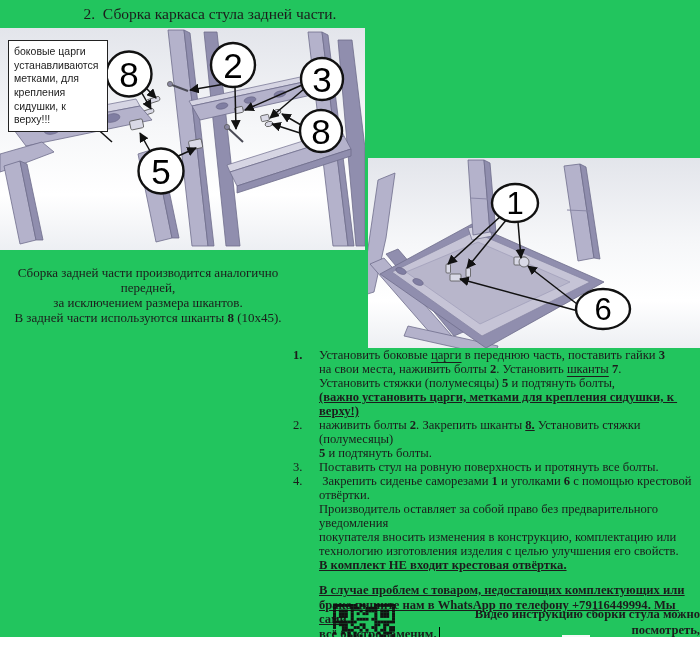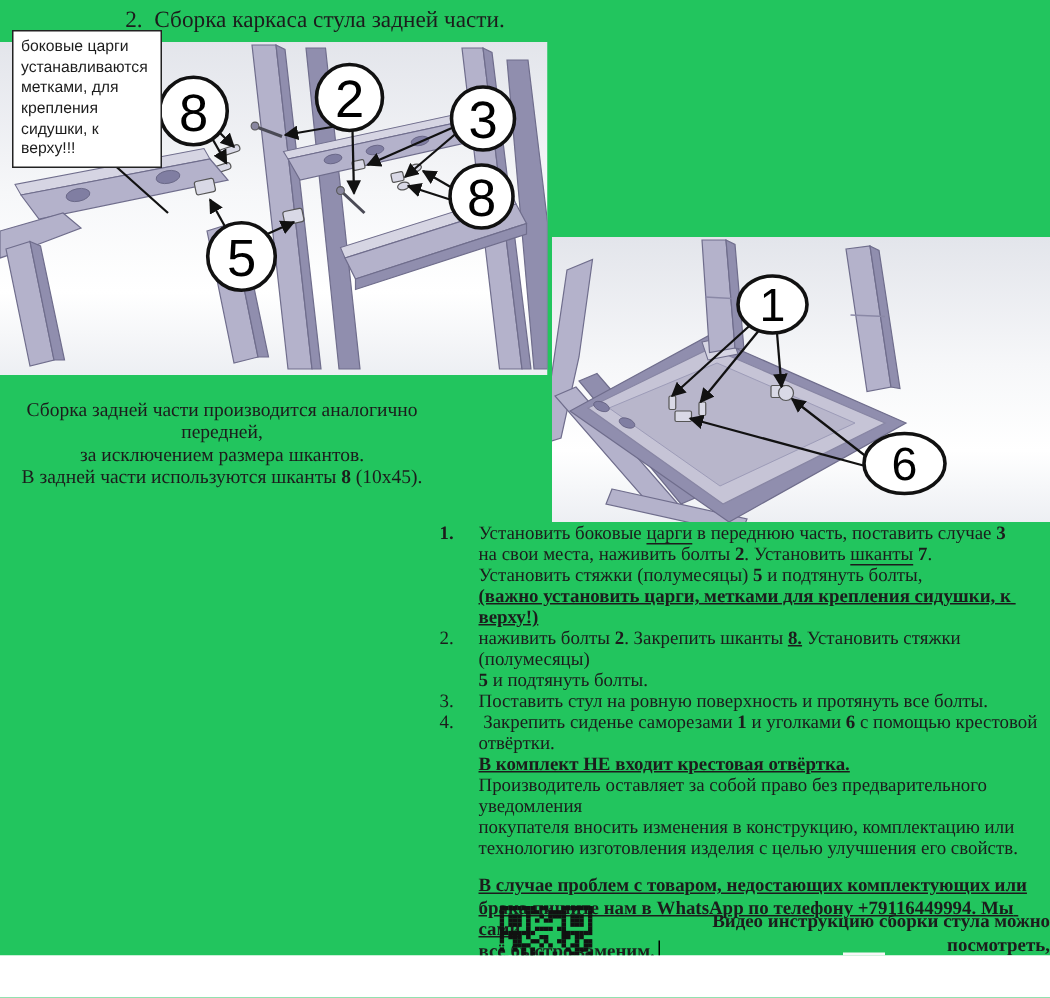--- a/index.html
+++ b/index.html
@@ -4,21 +4,21 @@
 <style>
   html,body{margin:0;padding:0;background:#fff;}
   .page{position:relative;width:700px;height:637px;background:#22c55e;overflow:hidden;
         font-family:"Liberation Serif",serif;color:#1c1c1c;}
   .title1{position:absolute;left:70px;top:5px;width:280px;text-align:center;
           font-size:15.5px;white-space:pre;}
   .title2{position:absolute;left:430px;top:139px;font-size:15.5px;white-space:pre;margin-top:32px;}
   .diagram{position:absolute;}
   .d1{left:0;top:28px;}
   .d2{left:368px;top:158px;}
-  .notebox{position:absolute;left:8px;top:20px;width:88px;border:1.6px solid #222;
+  .notebox{position:absolute;left:8px;top:40px;width:88px;border:1.6px solid #222;
            background:#fff;padding:4px 5px;z-index:3;
            font-family:"Liberation Sans",sans-serif;font-size:10.5px;line-height:1.3;}
   .caption{position:absolute;left:0;top:265px;width:296px;text-align:center;
            font-size:13px;line-height:15px;}
   .textcol{position:absolute;left:293px;top:348px;width:406px;font-size:12.6px;line-height:14px;}
   .step{display:flex;}
   .step-num{width:26px;flex:none;}
   .step-body{flex:1;}
   .line{white-space:pre-wrap;}
   .b{font-weight:bold;}
@@ -204,21 +204,21 @@
     <g>
       <ellipse class="co" cx="235" cy="151" rx="27" ry="20"></ellipse>
       <text class="cn2" x="235" y="162">6</text>
     </g>
   </svg>
 
   <div class="textcol">
     <div class="step">
       <span class="step-num b">1.</span>
       <div class="step-body">
-        <div class="line"><span>Установить боковые </span><span class="sp">царги</span><span> в переднюю часть, поставить случае </span><span class="b">3</span></div>
+        <div class="line"><span>Установить боковые </span><span class="sp">царги</span><span> в переднюю часть, поставить гайки </span><span class="b">3</span></div>
         <div class="line"><span>на свои места, наживить болты </span><span class="b">2</span><span>. Установить </span><span class="sp">шканты</span><span> </span><span class="b">7</span><span>.</span></div>
         <div class="line"><span>Установить стяжки (полумесяцы) </span><span class="b">5</span><span> и подтянуть болты,</span></div>
         <div class="line"><span class="bu">(важно установить царги, метками для крепления сидушки, к верху!)</span></div>
       </div>
     </div>
     <div class="step">
       <span class="step-num">2.</span>
       <div class="step-body">
         <div class="line"><span>наживить болты </span><span class="b">2</span><span>. Закрепить шканты </span><span class="bu">8.</span><span> Установить стяжки (полумесяцы)</span></div>
         <div class="line"><span class="b">5</span><span> и подтянуть болты.</span></div>
@@ -230,26 +230,26 @@
         <div class="line"><span>Поставить стул на ровную поверхность и протянуть все болты.</span></div>
       </div>
     </div>
     <div class="step">
       <span class="step-num">4.</span>
       <div class="step-body">
         <div class="line"><span> Закрепить сиденье саморезами </span><span class="b">1</span><span> и уголками </span><span class="b">6</span><span> с помощью крестовой</span></div>
         <div class="line"><span>отвёртки.</span></div>
       </div>
     </div>
-    <div class="para bu">В комплект НЕ входит крестовая отвёртка.</div>
     <div class="para">
       <div class="line">Производитель оставляет за собой право без предварительного уведомления</div>
       <div class="line">покупателя вносить изменения в конструкцию, комплектацию или</div>
       <div class="line">технологию изготовления изделия с целью улучшения его свойств.</div>
     </div>
+    <div class="para bu">В комплект НЕ входит крестовая отвёртка.</div>
     <div class="para wa bu">
       <div class="line">В случае проблем с товаром, недостающих комплектующих или</div>
       <div class="line">брака пишите нам в WhatsApp по телефону +79116449994. Мы сами</div>
       <div class="line"><span>всё быстро заменим.</span><span class="caret"></span></div>
     </div>
   </div>
 
   <div class="footer">
     <div class="qr">
       <svg id="qr-svg" width="62" height="58" viewBox="0 0 60 60" preserveAspectRatio="none">

